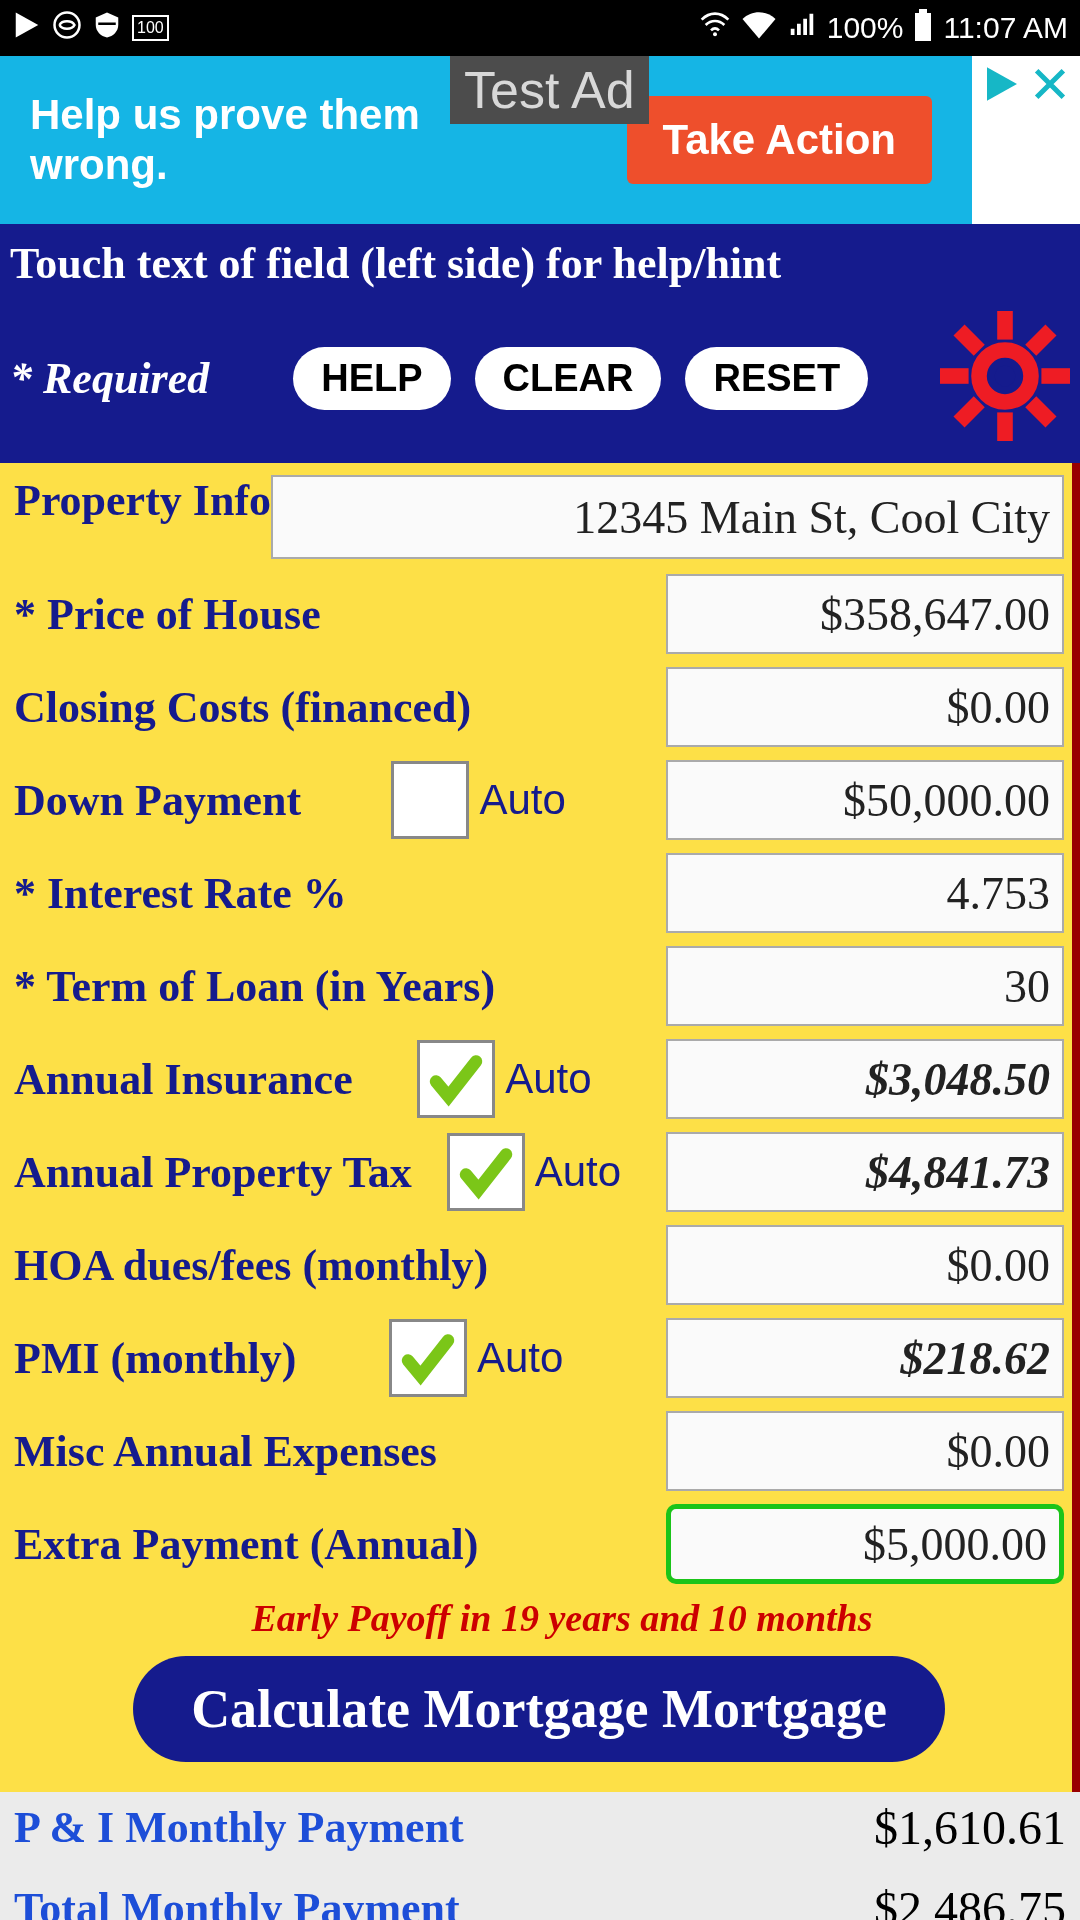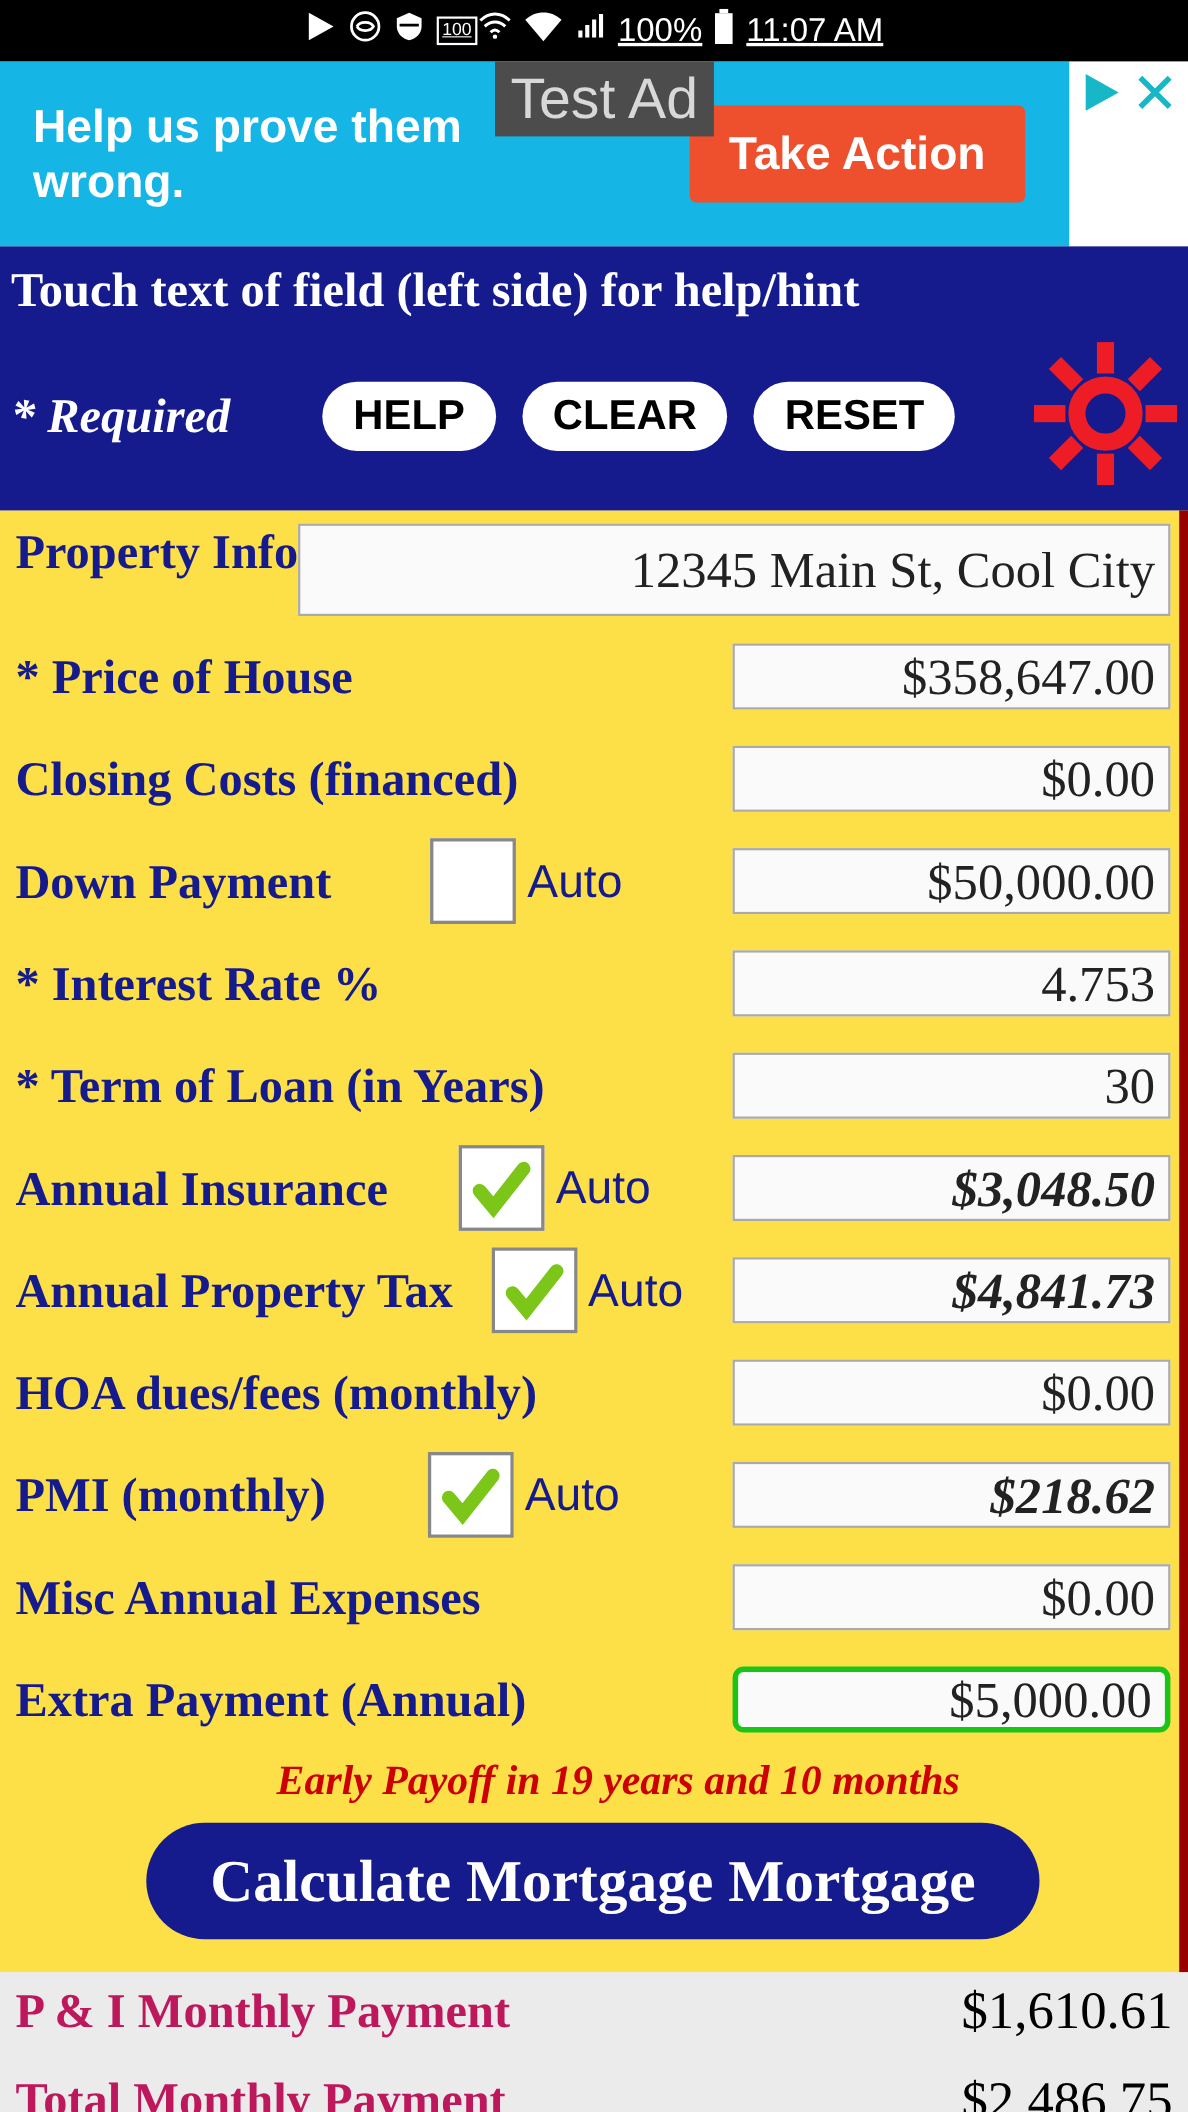--- a/index.html
+++ b/index.html
@@ -1,18 +1,18 @@
 <!DOCTYPE html>
 <html><head>
 <meta charset="utf-8">
 <style>
   * { box-sizing: border-box; margin: 0; padding: 0; }
   html, body { width: 1080px; height: 1920px; font-family: Georgia, 'Times New Roman', serif; background: #ebebeb; overflow: hidden; }
   
-  .status-bar { background: #000; color: #fff; height: 56px; display: flex; align-items: center; justify-content: center; padding: 0 12px; font-family: Arial, sans-serif; font-size: 30px; text-decoration: underline; }
+  .status-bar { background: #000; color: #fff; height: 56px; display: flex; align-items: center; justify-content: space-between; padding: 0 12px; font-family: Arial, sans-serif; font-size: 30px; }
   .status-left { display: flex; gap: 10px; align-items: center; }
   .status-right { display: flex; gap: 10px; align-items: center; }
   .status-icon { display: inline-block; }
   
   .ad-banner { position: relative; height: 168px; display: flex; }
   .ad-main { flex: 1; background: #15b5e5; position: relative; display: flex; align-items: center; padding-left: 30px; }
   .ad-text { color: #fff; font-size: 42px; font-weight: bold; font-family: Arial, sans-serif; line-height: 1.2; }
   .ad-button { background: #ee4f2c; color: #fff; font-size: 42px; font-weight: bold; font-family: Arial, sans-serif; padding: 20px 36px; border-radius: 6px; position: absolute; right: 40px; top: 50%; transform: translateY(-50%); }
   .ad-side { width: 108px; background: #fff; display: flex; flex-direction: column; align-items: center; padding-top: 8px; gap: 6px; }
   .ad-close-wrap { display: flex; gap: 8px; }
@@ -24,34 +24,34 @@
   .required-label { font-size: 44px; font-weight: bold; font-style: italic; font-family: Georgia, serif; flex: 0 0 auto; margin-right: 60px; }
   .pill-button { background: #fff; color: #000; border: none; border-radius: 40px; font-size: 38px; font-weight: bold; font-family: Arial, sans-serif; padding: 10px 28px; }
   .gear-wrap { margin-left: auto; }
   
   .form-area { background: #fde047; padding: 12px 8px 10px 14px; border-right: 8px solid #990000; }
   .form-row { display: flex; align-items: center; min-height: 92px; margin-bottom: 1px; }
   .row-label { color: #151b8d; font-size: 44px; font-weight: bold; font-family: Georgia, serif; flex: 0 0 auto; cursor: pointer; }
   .auto-group { display: flex; align-items: center; gap: 10px; margin-left: auto; margin-right: 10px; }
   .auto-checkbox { width: 78px; height: 78px; border: 3px solid #888; background: #fff; display: flex; align-items: center; justify-content: center; }
   .auto-label { color: #151b8d; font-size: 42px; font-family: Liberation Sans, sans-serif; }
-  .input-field { margin-left: auto; width: 398px; height: 60px; border: 2px solid #aaa; background: #fafafa; font-size: 46px; font-family: Georgia, serif; text-align: right; padding: 0 12px; color: #222; }
+  .input-field { margin-left: auto; width: 398px; height: 80px; border: 2px solid #aaa; background: #fafafa; font-size: 46px; font-family: Georgia, serif; text-align: right; padding: 0 12px; color: #222; }
   .input-field.italic { font-style: italic; font-weight: bold; padding-left: 16px; }
   .input-field.wide { width: 824px; }
   .input-field.focused { border: 5px solid #1bc419; border-radius: 10px; }
   .property-row { align-items: stretch; }
   .property-row .input-field { height: 84px; }
   
   .early-payoff { color: #cc0000; font-size: 38px; font-style: italic; font-weight: bold; font-family: Georgia, serif; text-align: center; margin: 6px 0 16px 46px; }
   
   .calc-button { display: block; margin: 0 auto 20px auto; background: #151b8d; color: #fff; font-size: 54px; font-weight: bold; font-family: Georgia, serif; border: none; border-radius: 60px; padding: 22px 58px; }
   
   .results { background: #ebebeb; padding: 8px 14px 10px 14px; }
   .result-row { display: flex; justify-content: space-between; align-items: center; margin-bottom: 26px; }
-  .result-label { color: #be185d; font-size: 44px; font-weight: bold; font-family: Georgia, serif; }
+  .result-label { color: #1d4ed8; font-size: 44px; font-weight: bold; font-family: Georgia, serif; }
   .result-value { color: #000; font-size: 48px; font-family: Georgia, serif; }
   
   .check-svg { width: 60px; height: 60px; }
 </style>
 </head>
 <body>
 
 <div class="status-bar">
   <div class="status-left">
     <span class="status-icon">

